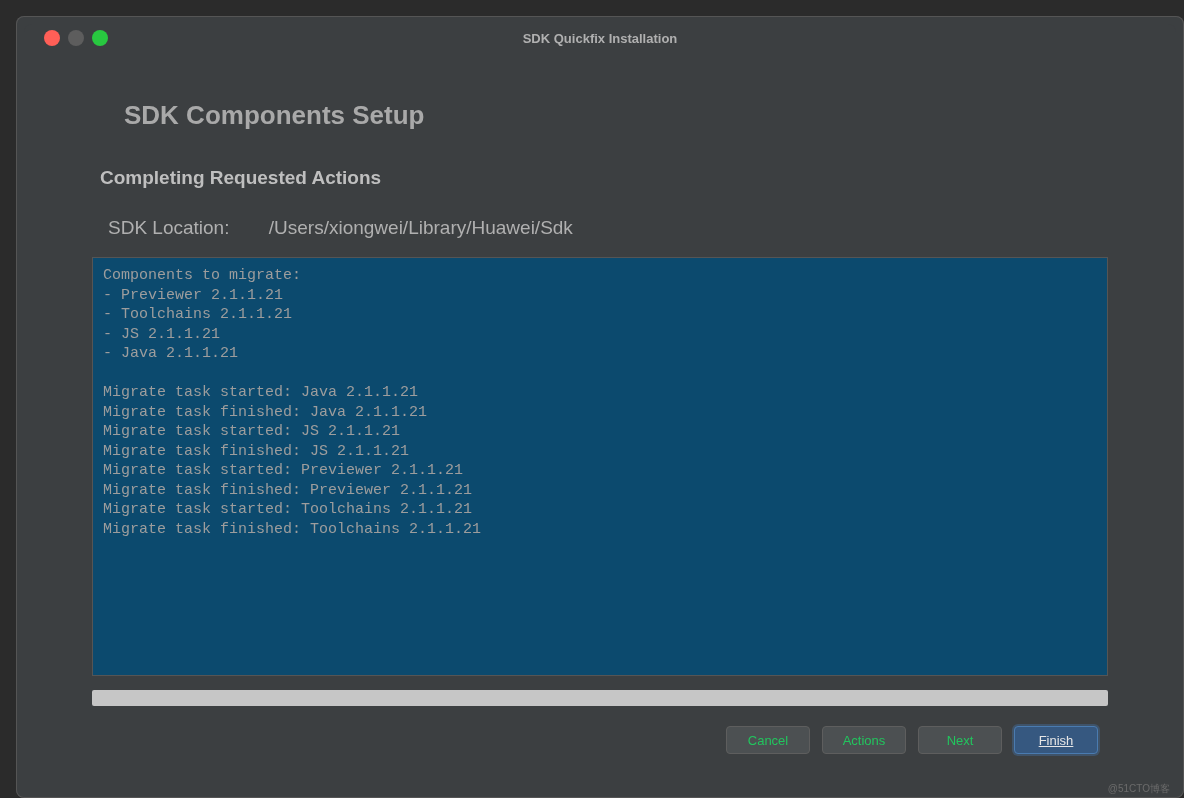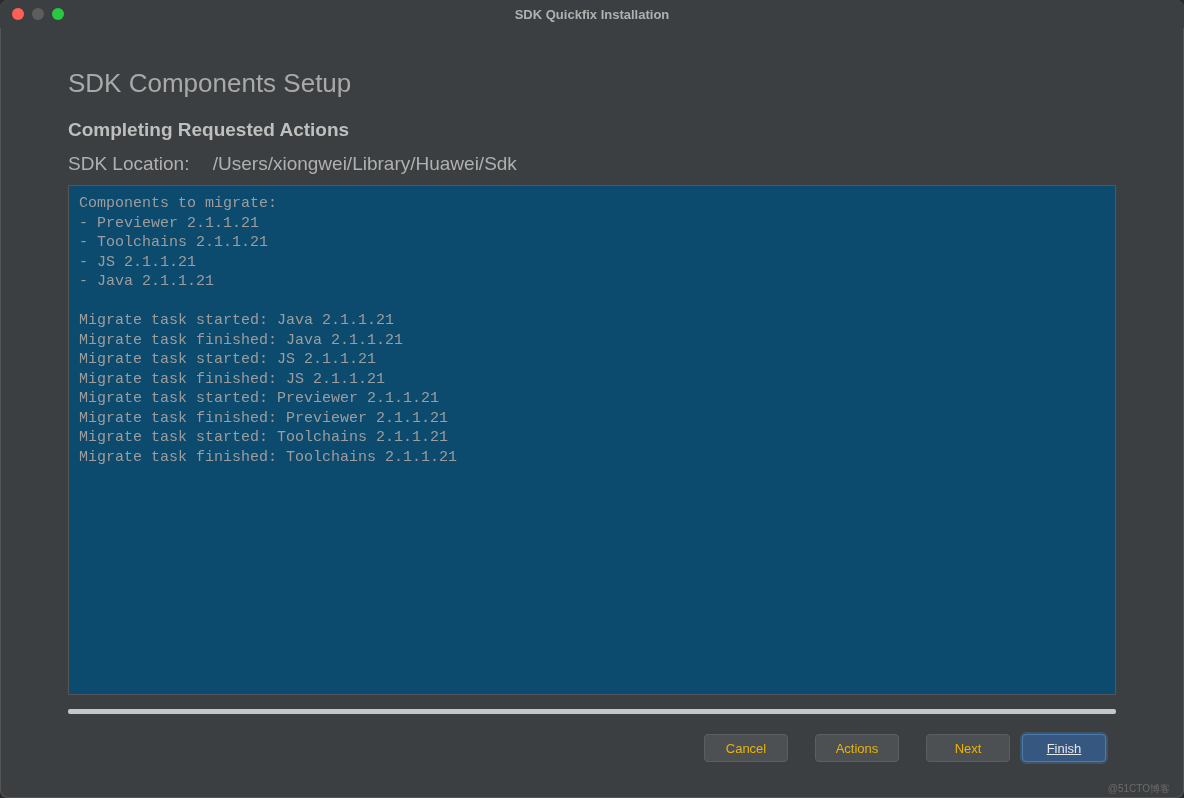--- a/index.html
+++ b/index.html
@@ -1,15 +1,15 @@
 <!DOCTYPE html>
 <html><head>
   <meta charset="utf-8">
   <style>
-    * { margin: 0; padding: 0; box-sizing: border-box; }
+    * { margin: 0; padding: 8px; box-sizing: border-box; }
     body {
       width: 1184px;
       height: 798px;
       background: #2b2b2b;
       font-family: -apple-system, BlinkMacSystemFont, "Segoe UI", Helvetica, Arial, sans-serif;
       color: #bbbbbb;
       overflow: hidden;
       position: relative;
     }
     .window {
@@ -51,24 +51,25 @@
       color: #b0b0b0;
     }
     .content {
       flex: 1;
       padding: 22px 68px 20px 68px;
       display: flex;
       flex-direction: column;
     }
     .heading {
       font-size: 26px;
-      font-weight: 400;
+      font-weight: 700;
       color: #a9a9a9;
       margin-top: 18px;
       margin-bottom: 20px;
+      margin-left: 24px;
     }
     .subheading {
       font-size: 19px;
       font-weight: 600;
       color: #bfbfbf;
       margin-bottom: 12px;
     }
     .sdk-location {
       font-size: 19px;
       color: #b0b0b0;
@@ -106,23 +107,22 @@
       height: 28px;
       border: 1px solid #5e5e5e;
       background: #4c5052;
       color: #bbbbbb;
       font-size: 13px;
       border-radius: 4px;
       cursor: pointer;
       padding: 0 16px;
     }
     .btn:disabled, .btn.disabled {
-      color: #eab308;
+      color: #22c55e;
       cursor: default;
-      margin-left: 15px;
     }
     .btn.primary {
       background: #365880;
       border-color: #4a7bb0;
       color: #e6e6e6;
       box-shadow: 0 0 0 2px rgba(70,120,180,0.35);
       text-decoration: underline;
     }
     .watermark {
       position: absolute;

